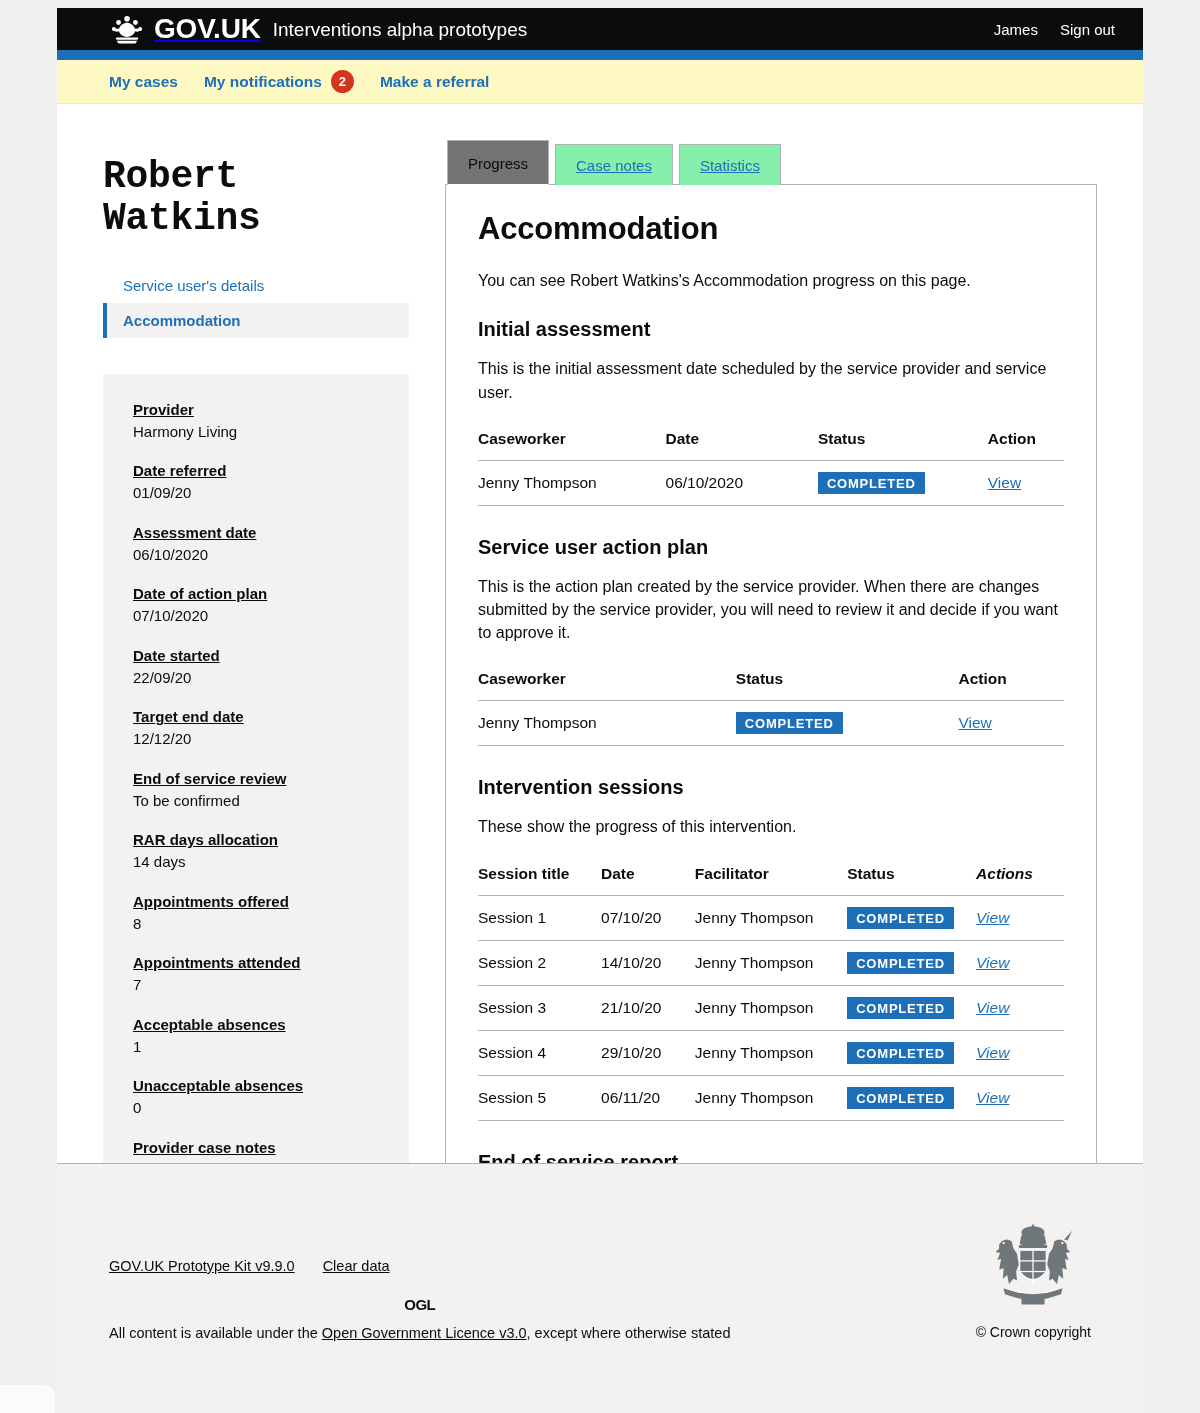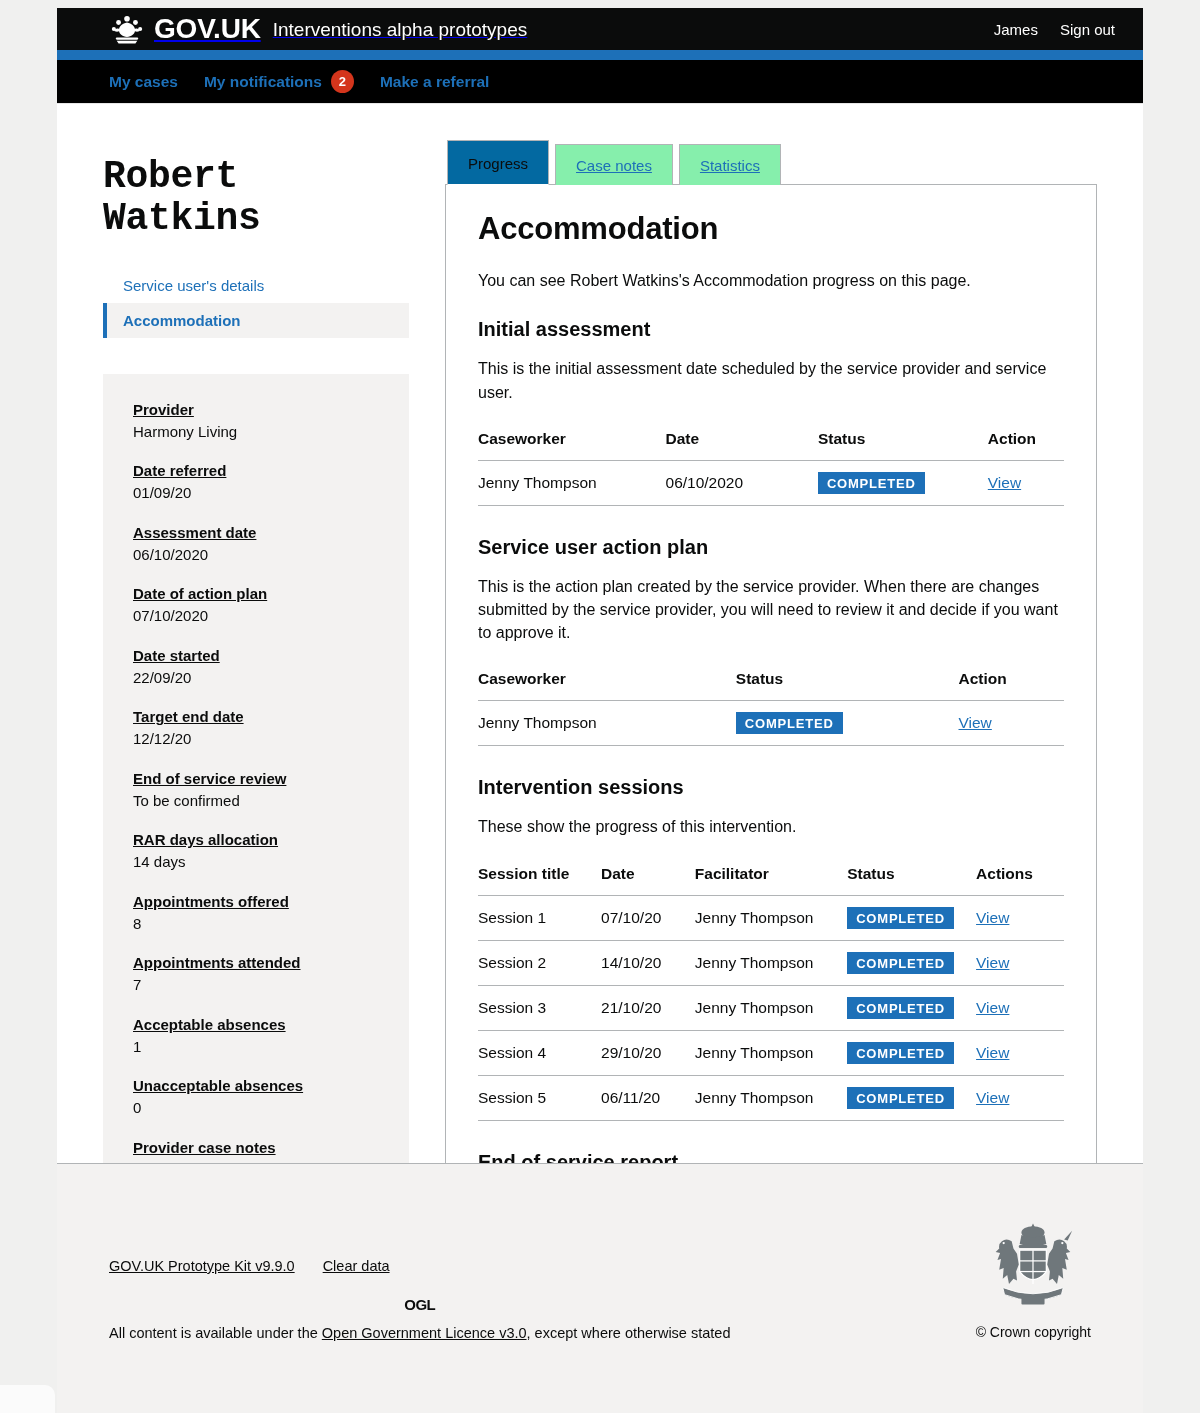--- a/index.html
+++ b/index.html
@@ -68,21 +68,21 @@
     gap: 22px;
   }
   .header-right a {
     color: #ffffff;
     font-size: 15px;
     text-decoration: none;
   }
 
   
   .proto-nav {
-    background: #000000;
+    background: #fef9c3;
     height: 44px;
     display: flex;
     align-items: center;
     gap: 26px;
     padding: 0 52px;
     border-bottom: 1px solid #e6e6e6;
   }
   .proto-nav .nav-link {
     color: #1d70b8;
     font-size: 15.5px;
@@ -185,21 +185,21 @@
     background: #86efac;
     border: 1px solid #b1b4b6;
     border-bottom: none;
     margin-right: 6px;
     color: #1d70b8;
     text-decoration: underline;
     cursor: pointer;
     line-height: 1.15;
   }
   .tab.active {
-    background: #0369a1;
+    background: #737373;
     color: #0b0c0c;
     text-decoration: none;
     border-bottom: 1px solid #ffffff;
     position: relative;
     z-index: 3;
     font-weight: normal;
     padding-top: 14px;
     padding-bottom: 12px;
   }
 
@@ -274,21 +274,21 @@
   .t-assessment th:nth-child(4), .t-assessment td:nth-child(4) { width: 13%; }
 
   .t-actionplan th:nth-child(1), .t-actionplan td:nth-child(1) { width: 44%; }
   .t-actionplan th:nth-child(2), .t-actionplan td:nth-child(2) { width: 38%; }
   .t-actionplan th:nth-child(3), .t-actionplan td:nth-child(3) { width: 18%; }
 
   .t-sessions th:nth-child(1), .t-sessions td:nth-child(1) { width: 21%; }
   .t-sessions th:nth-child(2), .t-sessions td:nth-child(2) { width: 16%; }
   .t-sessions th:nth-child(3), .t-sessions td:nth-child(3) { width: 26%; }
   .t-sessions th:nth-child(4), .t-sessions td:nth-child(4) { width: 22%; }
-  .t-sessions th:nth-child(5), .t-sessions td:nth-child(5) { width: 15%; }
+  .t-sessions th:nth-child(5), .t-sessions td:nth-child(5) { width: 15%; font-style: italic; }
 
   .last-section { margin-top: 2px; }
   .last-section p { margin-bottom: 0; }
 
   
   .gov-footer {
     position: absolute;
     left: 57px;
     top: 1163px;
     width: 1086px;

